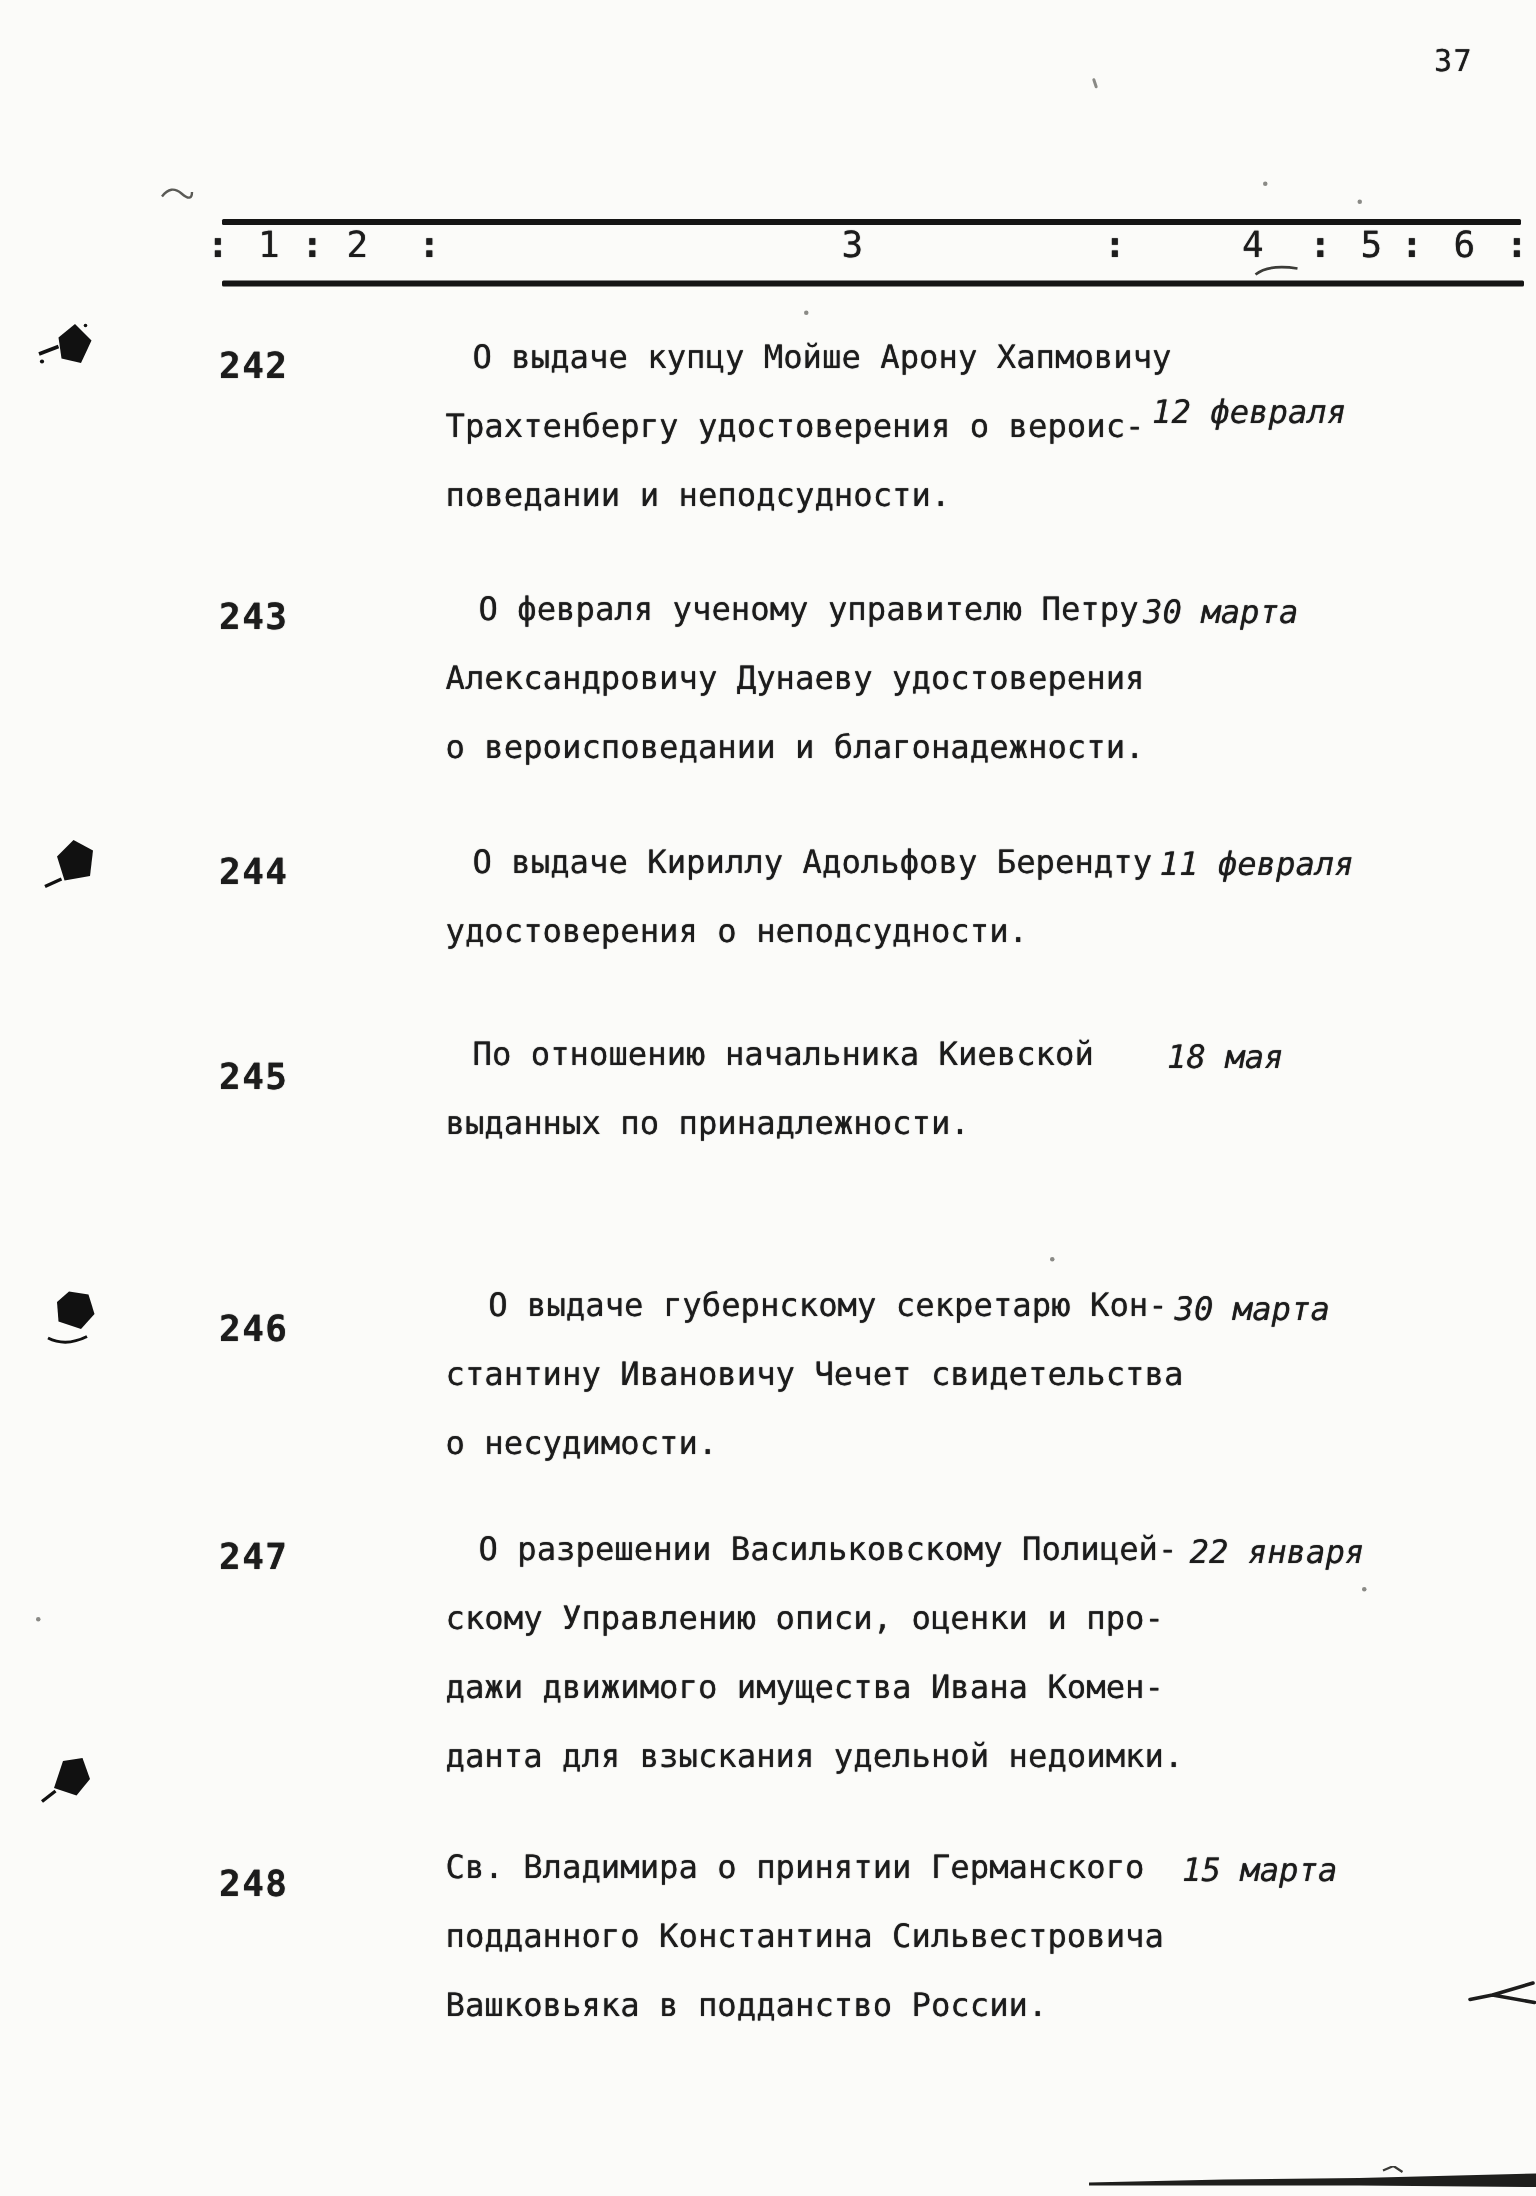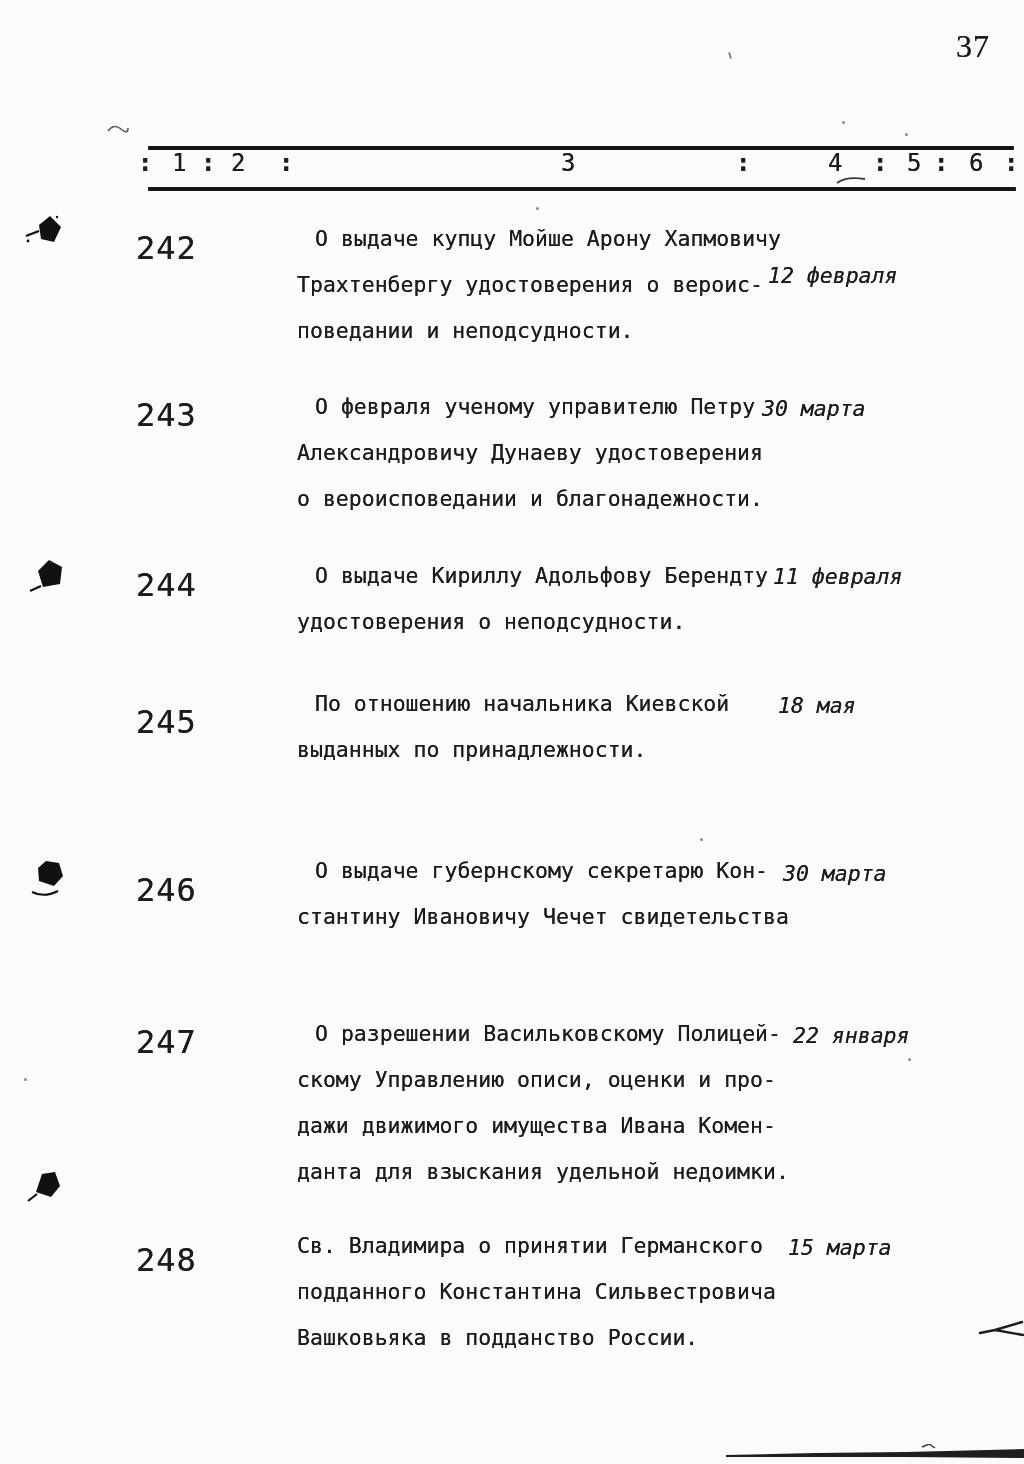--- a/index.html
+++ b/index.html
@@ -8,41 +8,41 @@
     width:1024px; height:1464px;
     margin:0 auto;
     background:#fbfbf9;
     overflow:hidden;
     font-family:"DejaVu Sans Mono", monospace;
     color:#1c1c1c;
   }
   .tw { text-shadow:0 0 0.6px rgba(10,10,10,0.85); }
   .page-number {
     position:absolute; left:956px; top:28px;
-    font-size:32px; letter-spacing:1px;font-family:Liberation Serif, serif;
+    font-size:20px; letter-spacing:1px;
   }
   .rule { position:absolute; background:#151515; border-radius:1px; }
   .rule-top    { left:148px; top:146px; width:866px; height:4px; }
   .rule-bottom { left:148px; top:187px; width:868px; height:4px; }
   .hdr-cell {
     position:absolute; top:151px;
     font-size:24px; line-height:1; white-space:nowrap;
   }
   .hdr-sep { font-weight:bold; }
   .entry { position:absolute; left:0; width:1024px; }
   .entry-number {
-    position:absolute; left:136px;
-    font-size:32px; line-height:1; letter-spacing:1px;
+    position:absolute; left:146px;
+    font-size:24px; line-height:1; letter-spacing:1px;font-weight:bold;
   }
   .entry-lines { position:absolute; left:297px; top:-12px; }
   .entry-line {
     white-space:nowrap;
     font-size:21.5px; line-height:46px; height:46px;
   }
-  .entry-line.first { padding-left:18px; }
+  .entry-line.first { padding-left:18px;text-align:center; }
   .entry-date {
     position:absolute;
     font-size:21.5px; line-height:1; white-space:nowrap;font-style:italic;
   }
   .mark { position:absolute; }
   .speck { position:absolute; background:#8a8a86; border-radius:50%; }
 </style>
 </head>
 <body>
 
@@ -133,20 +133,21 @@
       <div class="entry-line tw">выданных по принадлежности.</div>
     </div>
     <div class="entry-date tw" style="left:778px;top:2px">18 мая</div>
   </div>
 
   <div class="entry" style="top:860px">
     <div class="entry-number tw" style="top:14px">246</div>
     <div class="entry-lines">
       <div class="entry-line first tw">О выдаче губернскому секретарю Кон-</div>
       <div class="entry-line tw">стантину Ивановичу Чечет свидетельства</div>
+      <div class="entry-line tw">о несудимости.</div>
     </div>
     <div class="entry-date tw" style="left:783px;top:3px">30 марта</div>
   </div>
 
   <div class="entry" style="top:1023px">
     <div class="entry-number tw" style="top:3px">247</div>
     <div class="entry-lines">
       <div class="entry-line first tw">О разрешении Васильковскому Полицей-</div>
       <div class="entry-line tw">скому Управлению описи, оценки и про-</div>
       <div class="entry-line tw">дажи движимого имущества Ивана Комен-</div>

